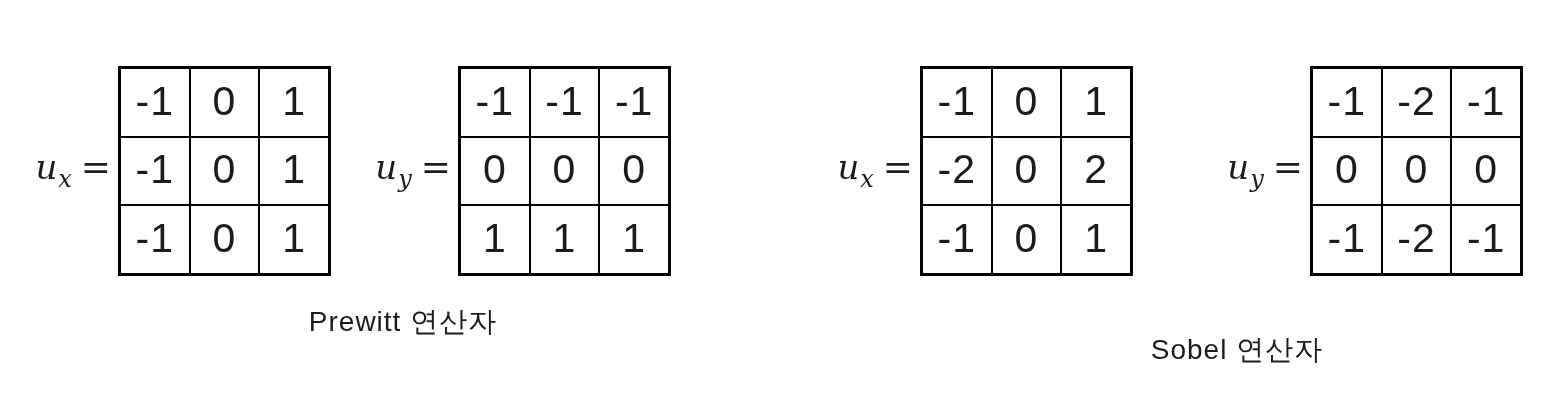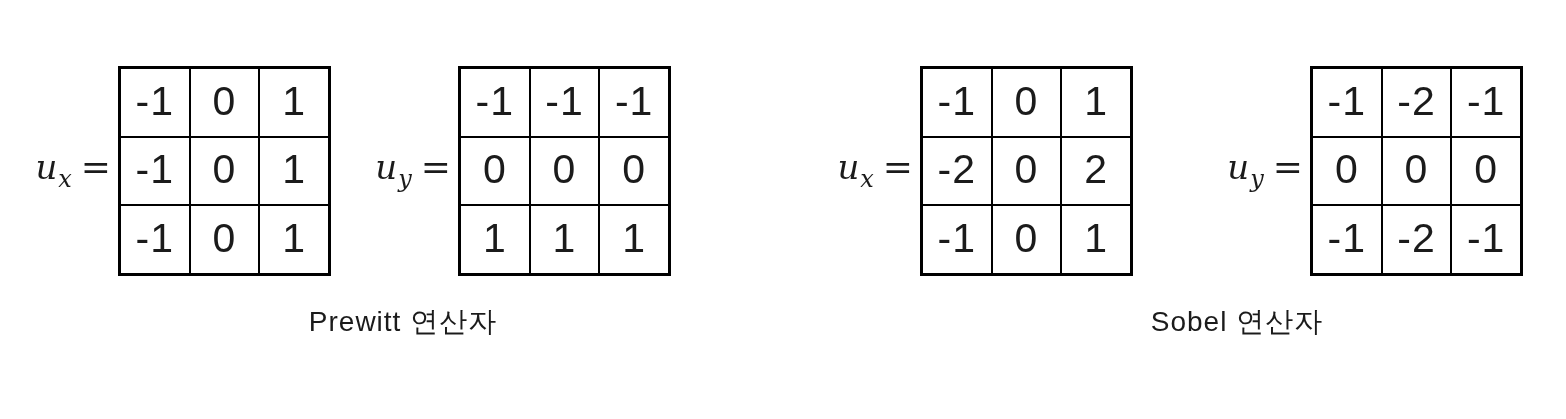--- a/index.html
+++ b/index.html
@@ -82,21 +82,21 @@
     position: absolute;
     top: 303px;
     transform: translateX(-50%);
     white-space: nowrap;
     font-family: "Liberation Sans", "DejaVu Sans", sans-serif;
     font-size: 28px;
     color: #1b1b1b;
     letter-spacing: 1px;
   }
   #cap-prewitt { left: 403px; }
-  #cap-sobel   { left: 1237px; }
+  #cap-sobel   { left: 1237px; margin-top: 28px; }
 </style>
 </head>
 <body>
 
 <div class="canvas">
 
   <section>
     <span class="mlabel" id="lbl-p-ux"><span class="mvar">u</span><span class="msub">x</span><span class="meq">=</span></span>
     <div class="matrix" id="mat-p-ux">
         <div class="cell">-1</div>

